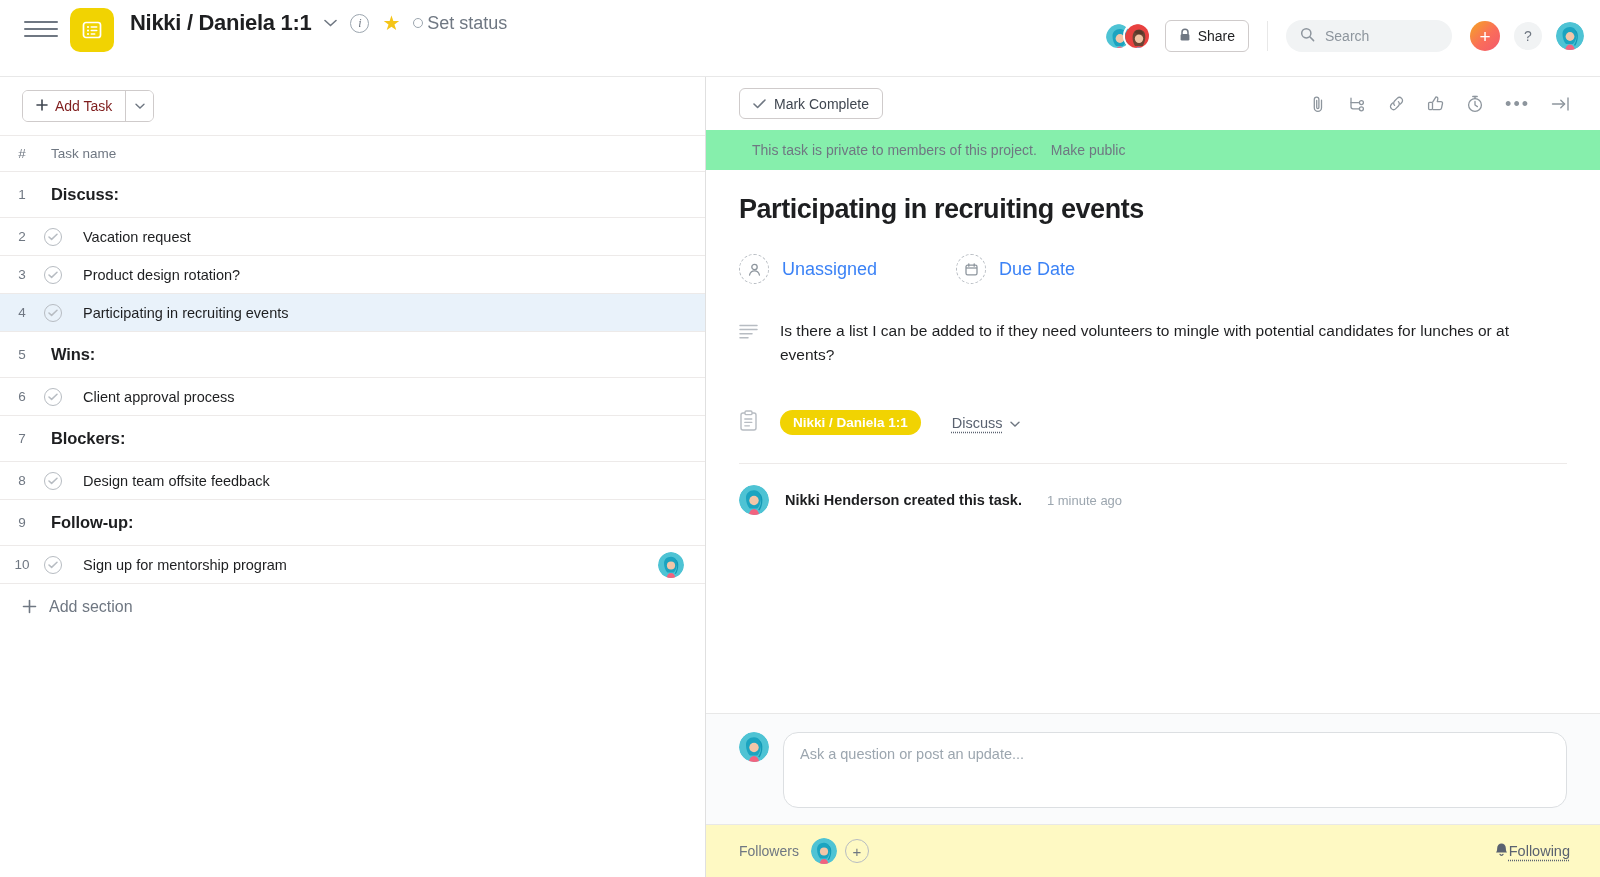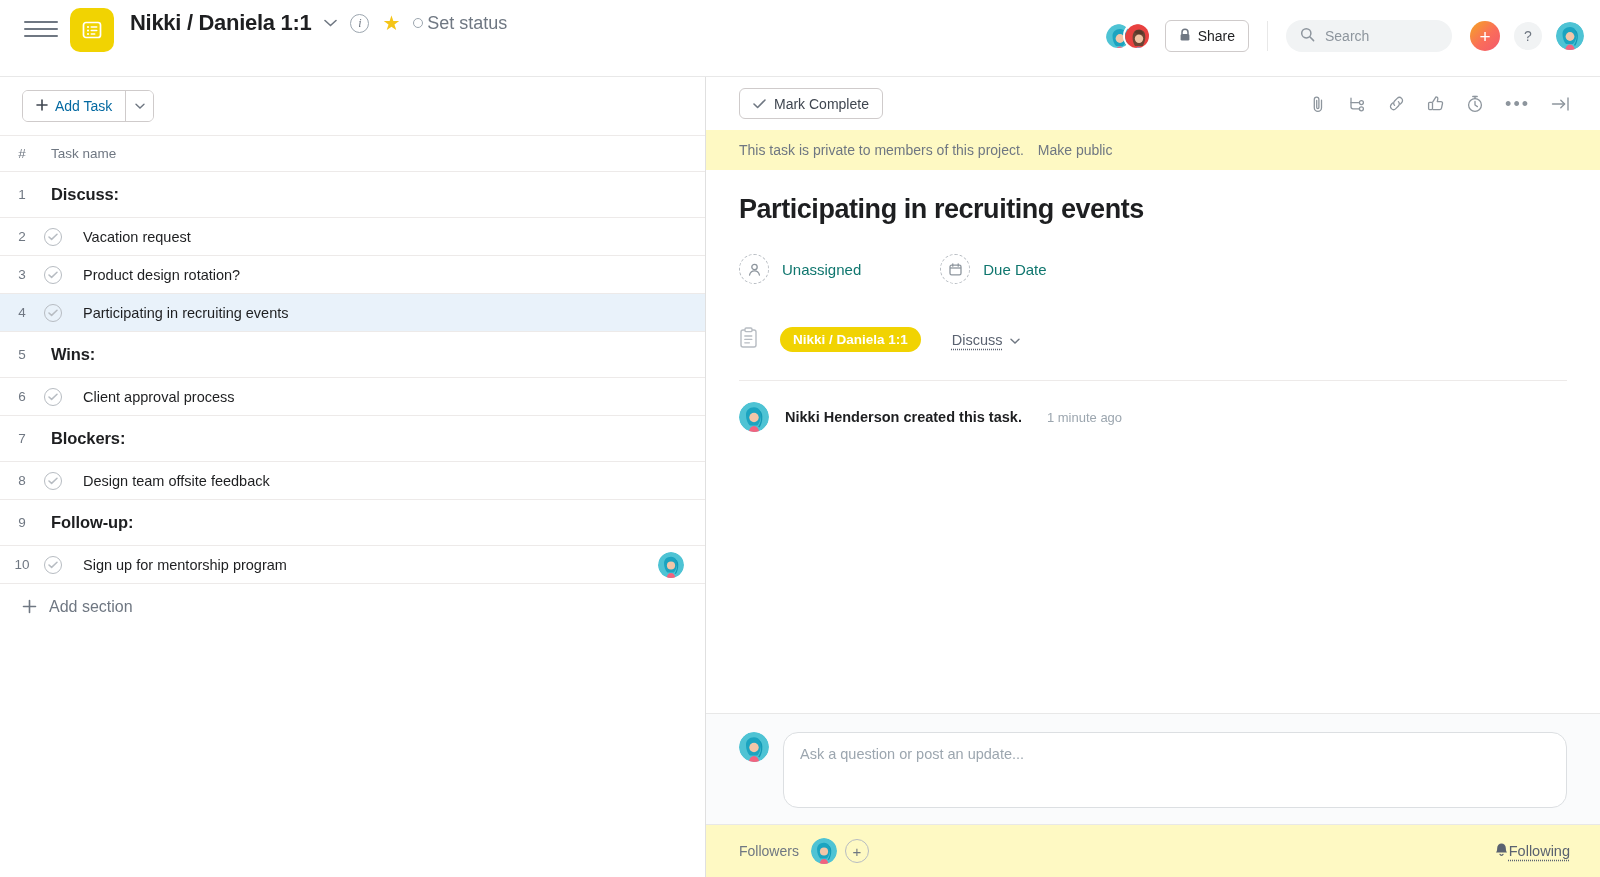--- a/index.html
+++ b/index.html
@@ -115,21 +115,21 @@
 
   
   .list-pane {
     width: 706px; border-right: 1px solid #e0e0e0; background: #fff;
     display: flex; flex-direction: column;
   }
   .addtask-row { padding: 13px 22px; }
   .addtask-group { display: inline-flex; border: 1px solid #cfcbcb; border-radius: 6px; overflow: hidden; }
   .addtask-btn {
     display: flex; align-items: center; gap: 7px; height: 30px; padding: 0 13px;
-    font-size: 14px; color: #0369a1; background: #fff; cursor: pointer; white-space: nowrap;
+    font-size: 14px; color: #7f1d1d; background: #fff; cursor: pointer; white-space: nowrap;
   }
   .addtask-caret {
     width: 28px; height: 30px; border-left: 1px solid #cfcbcb;
     display: flex; align-items: center; justify-content: center;
     color: #6f7782; font-size: 11px; cursor: pointer; background: #fff;
   }
 
   .col-head {
     display: flex; align-items: center; height: 37px;
     border-top: 1px solid #edeae9; border-bottom: 1px solid #edeae9;
@@ -170,41 +170,41 @@
   .mark-complete {
     display: flex; align-items: center; gap: 8px;
     border: 1px solid #cfcbcb; border-radius: 6px; height: 31px; padding: 0 13px;
     font-size: 14px; color: #3f4650; background: #fff; cursor: pointer;
   }
   .tool-icons { margin-left: auto; display: flex; align-items: center; gap: 21px; }
   .tool-icons .ti { color: #8d959d; cursor: pointer; display: flex; align-items: center; }
   .dots { letter-spacing: 2px; font-size: 18px; color: #8d959d; line-height: 1; }
 
   .privacy-banner {
-    background: #fef9c3; height: 40px; display: flex; align-items: center;
-    padding-left: 33px; font-size: 14px; color: #6f7782;
+    background: #86efac; height: 40px; display: flex; align-items: center;
+    padding-left: 46px; font-size: 14px; color: #6f7782;
   }
   .make-public { color: #6f7782; text-decoration-style: dotted; margin-left: 14px; cursor: pointer; }
 
   .detail-body { flex: 1; overflow: hidden; padding: 0 33px; }
 
   .task-title {
     font-size: 27px; font-weight: 700; letter-spacing: -0.45px;
     margin-top: 24px; color: #1e1f21;
   }
 
   .meta-row { display: flex; align-items: center; margin-top: 29px; }
   .meta-field { display: flex; align-items: center; gap: 13px; cursor: pointer; }
   .meta-field.due { margin-left: 79px; }
   .dashed-circle {
     width: 30px; height: 30px; border-radius: 50%;
     border: 1.4px dashed #b7bcc2;
     display: flex; align-items: center; justify-content: center; flex: none;
   }
-  .meta-label { font-size: 15px; color: #0f766e; }
+  .meta-label { font-size: 18px; color: #3b82f6; }
 
   .desc-row { display: flex; gap: 22px; margin-top: 35px; align-items: flex-start; }
   .desc-icon { padding-top: 5px; flex: none; }
   .desc-text { font-size: 15.5px; line-height: 1.55; color: #1e1f21; max-width: 760px; }
 
   .project-row { display: flex; align-items: center; gap: 22px; margin-top: 43px; }
   .project-chip {
     background: #f1d302; color: #fff; font-weight: 700; font-size: 13.5px;
     border-radius: 14px; padding: 5px 13px; cursor: pointer; white-space: nowrap;
   }
@@ -557,20 +557,28 @@
             <svg width="15" height="15" viewBox="0 0 15 15">
                 <rect x="2" y="3.2" width="11" height="9.6" rx="1.6" stroke="#8d959d" stroke-width="1.3" fill="none"></rect>
                 <path d="M2 6h11" stroke="#8d959d" stroke-width="1.3"></path>
                 <path d="M4.8 1.8v2.4M10.2 1.8v2.4" stroke="#8d959d" stroke-width="1.3" stroke-linecap="round"></path>
               </svg>
           </span>
           <span class="meta-label">Due Date</span>
         </div>
       </div>
 
+      <div class="desc-row">
+        <span class="desc-icon">
+          <svg width="19" height="15" viewBox="0 0 19 15">
+              <path d="M1 1.5h17M1 5.6h17M1 9.7h12M1 13.8h8" stroke="#b7bcc2" stroke-width="1.5" stroke-linecap="round"></path>
+            </svg>
+        </span>
+        <div class="desc-text">Is there a list I can be added to if they need volunteers to mingle with potential candidates for lunches or at events?</div>
+      </div>
 
       <div class="project-row">
         <span>
           <svg width="19" height="21" viewBox="0 0 19 21">
               <rect x="2" y="3" width="15" height="17" rx="2" stroke="#b7bcc2" stroke-width="1.4" fill="none"></rect>
               <rect x="6" y="1" width="7" height="3.6" rx="1.2" stroke="#b7bcc2" stroke-width="1.4" fill="#fff"></rect>
               <path d="M5.8 9h7M5.8 12.4h7M5.8 15.8h4.6" stroke="#b7bcc2" stroke-width="1.3" stroke-linecap="round"></path>
             </svg>
         </span>
         <span class="project-chip">Nikki / Daniela 1:1</span>

